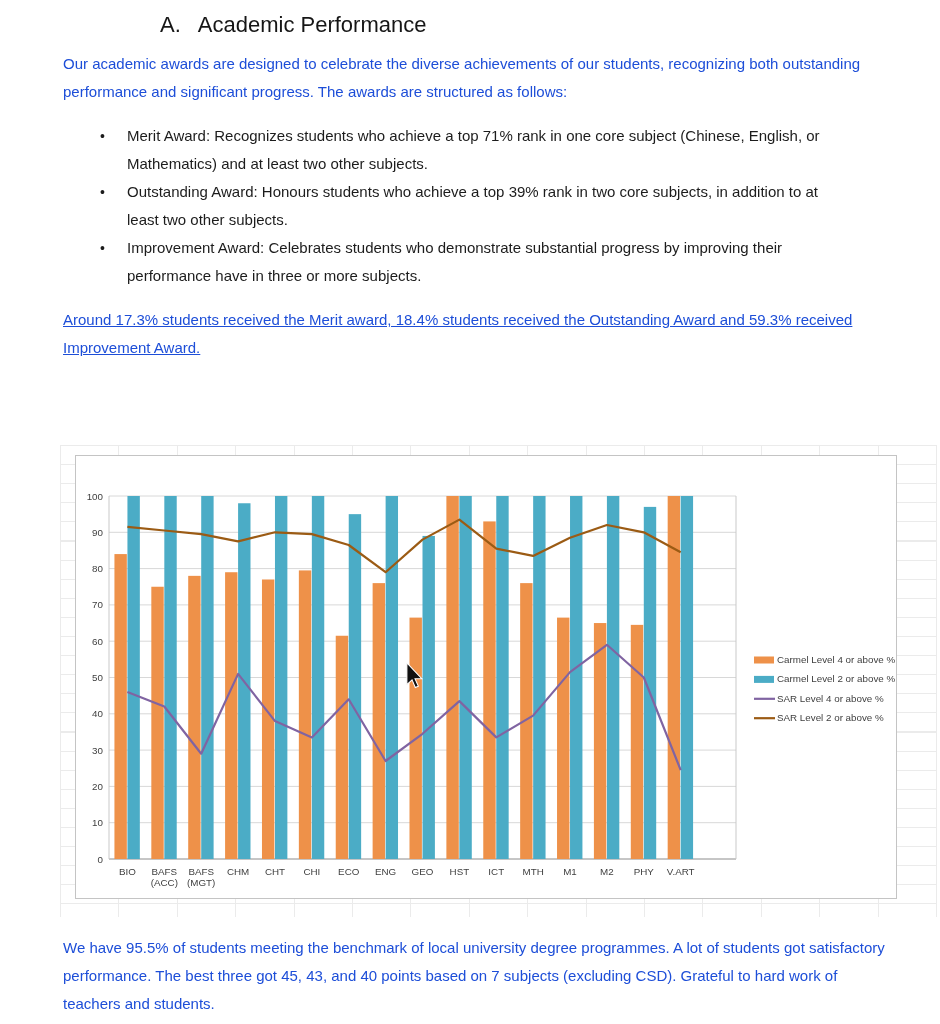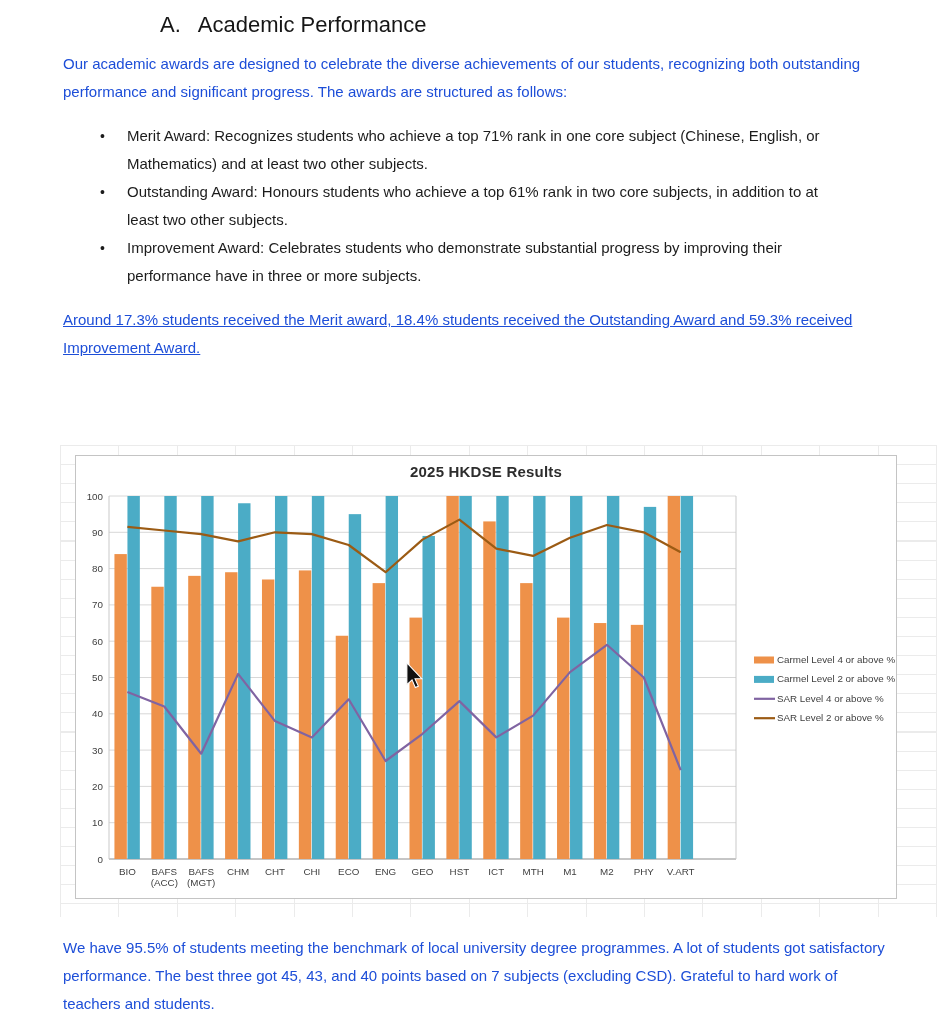--- a/index.html
+++ b/index.html
@@ -54,34 +54,33 @@
 
   <p class="para p1">Our academic awards are designed to celebrate the diverse achievements of our students, recognizing both outstanding performance and significant progress. The awards are structured as follows:</p>
 
   <ul class="bullets">
     <li>
       <span class="marker">•</span>
       <span class="btext">Merit Award: Recognizes students who achieve a top 71% rank in one core subject (Chinese, English, or Mathematics) and at least two other subjects.</span>
     </li>
     <li>
       <span class="marker">•</span>
-      <span class="btext">Outstanding Award: Honours students who achieve a top 61% rank in two core subjects, in addition to at least two other subjects.</span>
+      <span class="btext">Outstanding Award: Honours students who achieve a top 39% rank in two core subjects, in addition to at least two other subjects.</span>
     </li>
     <li>
       <span class="marker">•</span>
       <span class="btext">Improvement Award: Celebrates students who demonstrate substantial progress by improving their performance have in three or more subjects.</span>
     </li>
   </ul>
 
   <p class="para p2">Around 17.3% students received the Merit award, 18.4% students received the Outstanding Award and 59.3% received Improvement Award.</p>
 
 
   <div class="chart-region">
     <div class="chart-box">
-      <div class="chart-title">2025 HKDSE Results</div>
       <svg id="chart-svg" width="820" height="442" viewBox="0 0 820 442">
           <line x1="33" x2="660" y1="403" y2="403" stroke="#8C8C8C" stroke-width="1"></line>
           <text x="27" y="406.5" text-anchor="end" class="tick">0</text>
           <line x1="33" x2="660" y1="366.7" y2="366.7" stroke="#D8D8D8" stroke-width="1"></line>
           <text x="27" y="370.2" text-anchor="end" class="tick">10</text>
           <line x1="33" x2="660" y1="330.4" y2="330.4" stroke="#D8D8D8" stroke-width="1"></line>
           <text x="27" y="333.9" text-anchor="end" class="tick">20</text>
           <line x1="33" x2="660" y1="294.1" y2="294.1" stroke="#D8D8D8" stroke-width="1"></line>
           <text x="27" y="297.6" text-anchor="end" class="tick">30</text>
           <line x1="33" x2="660" y1="257.8" y2="257.8" stroke="#D8D8D8" stroke-width="1"></line>

